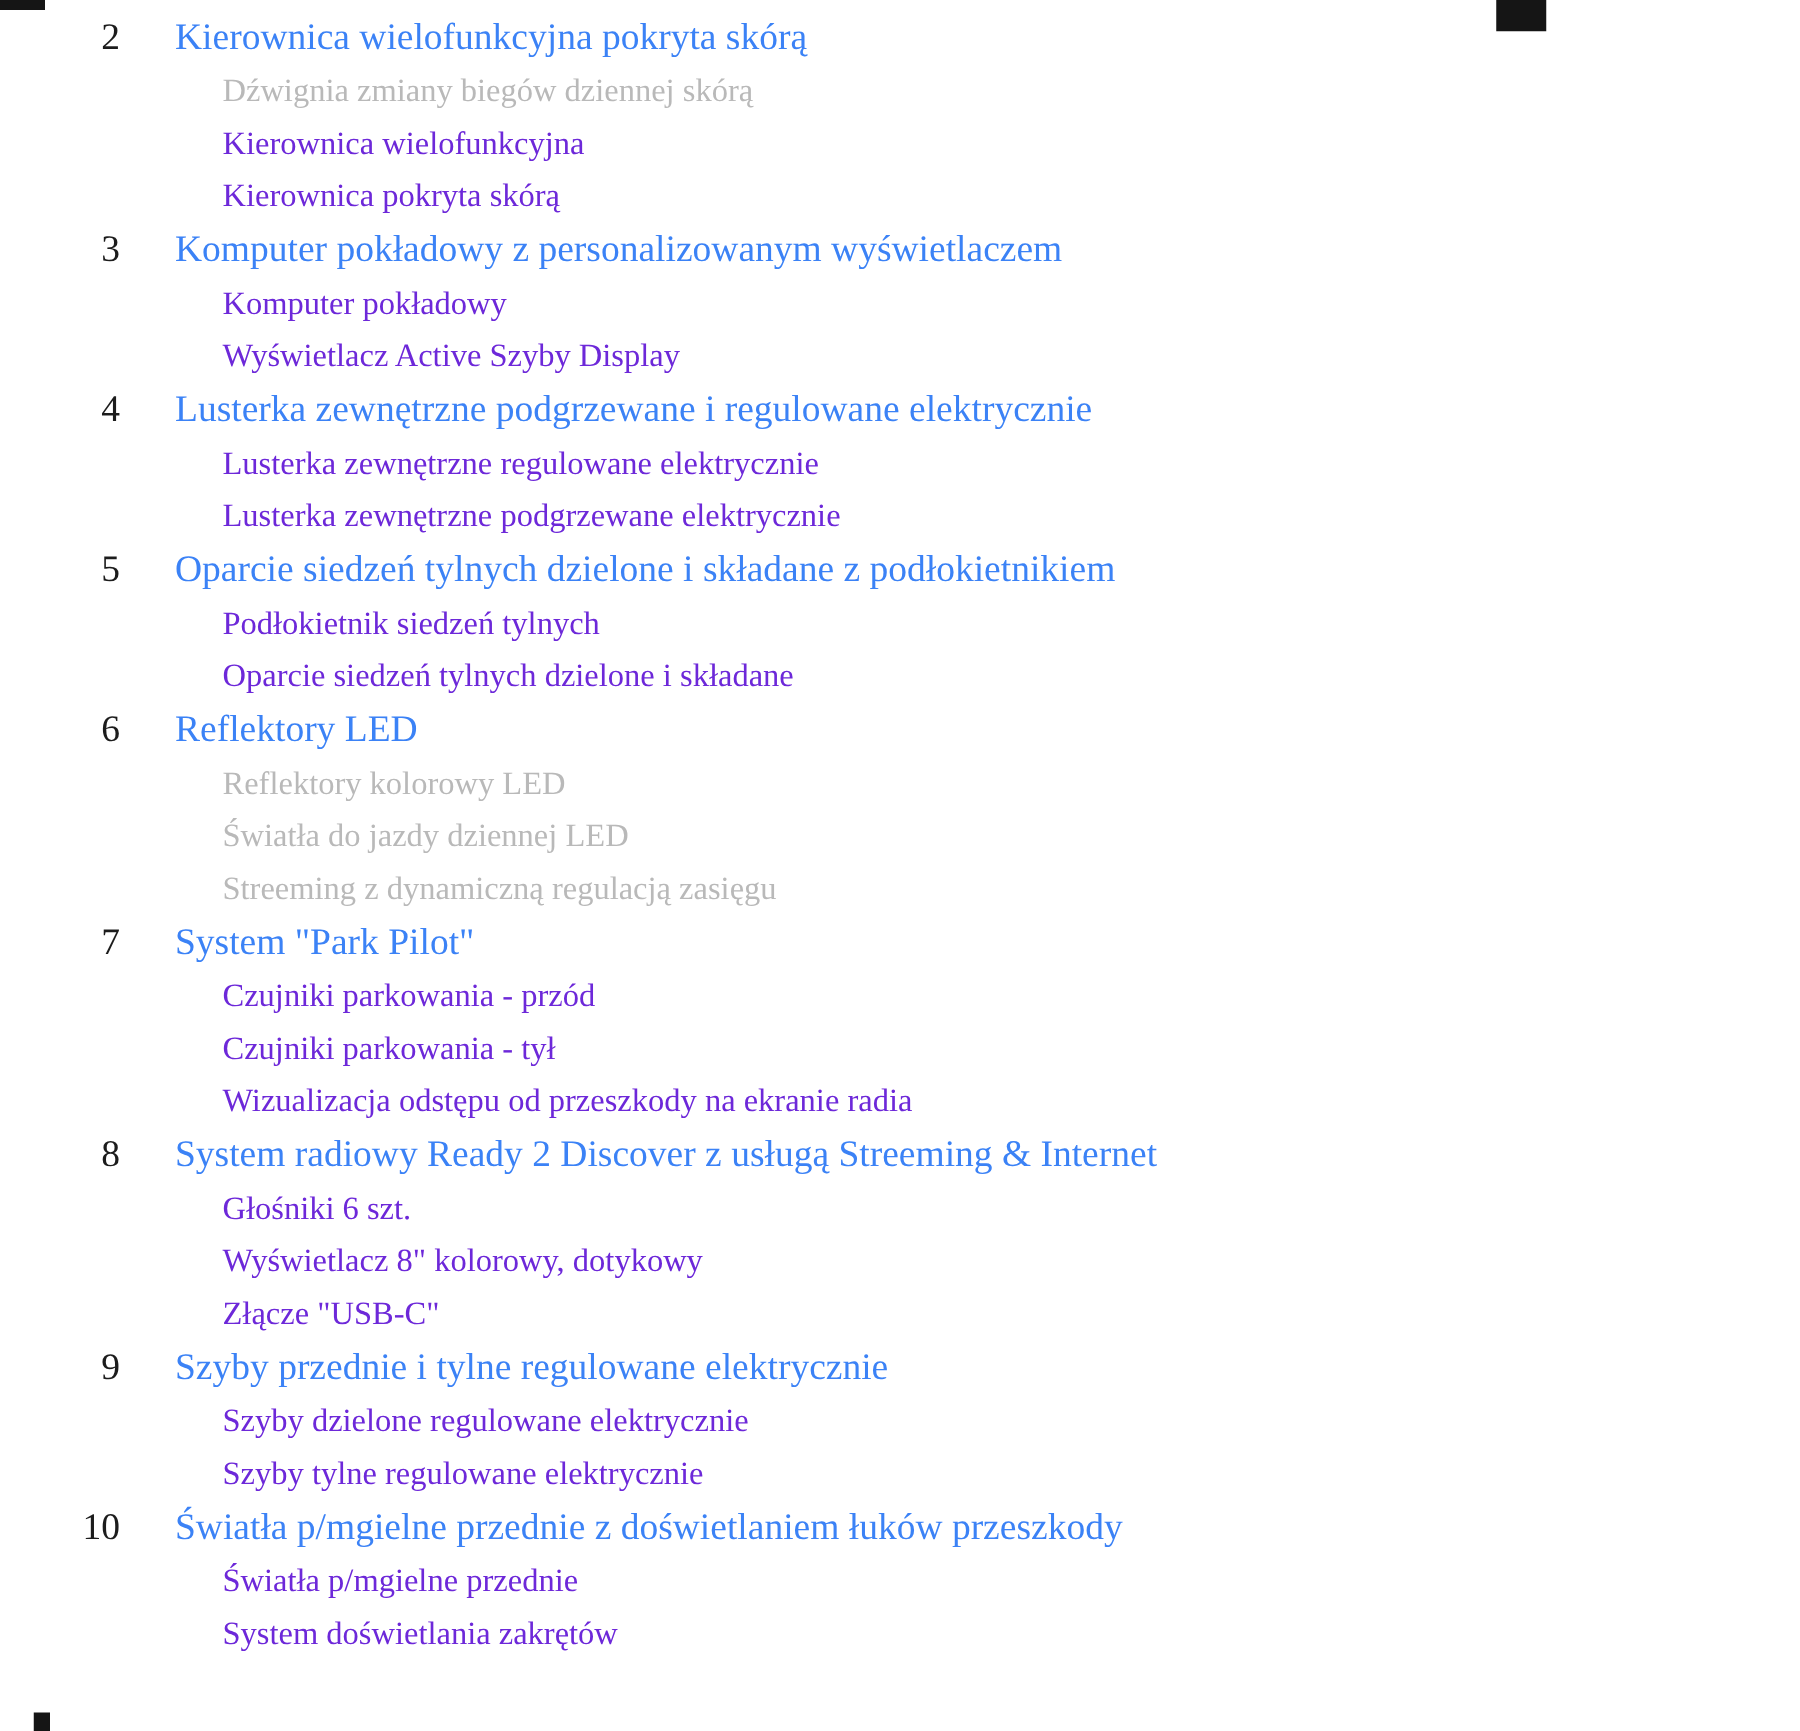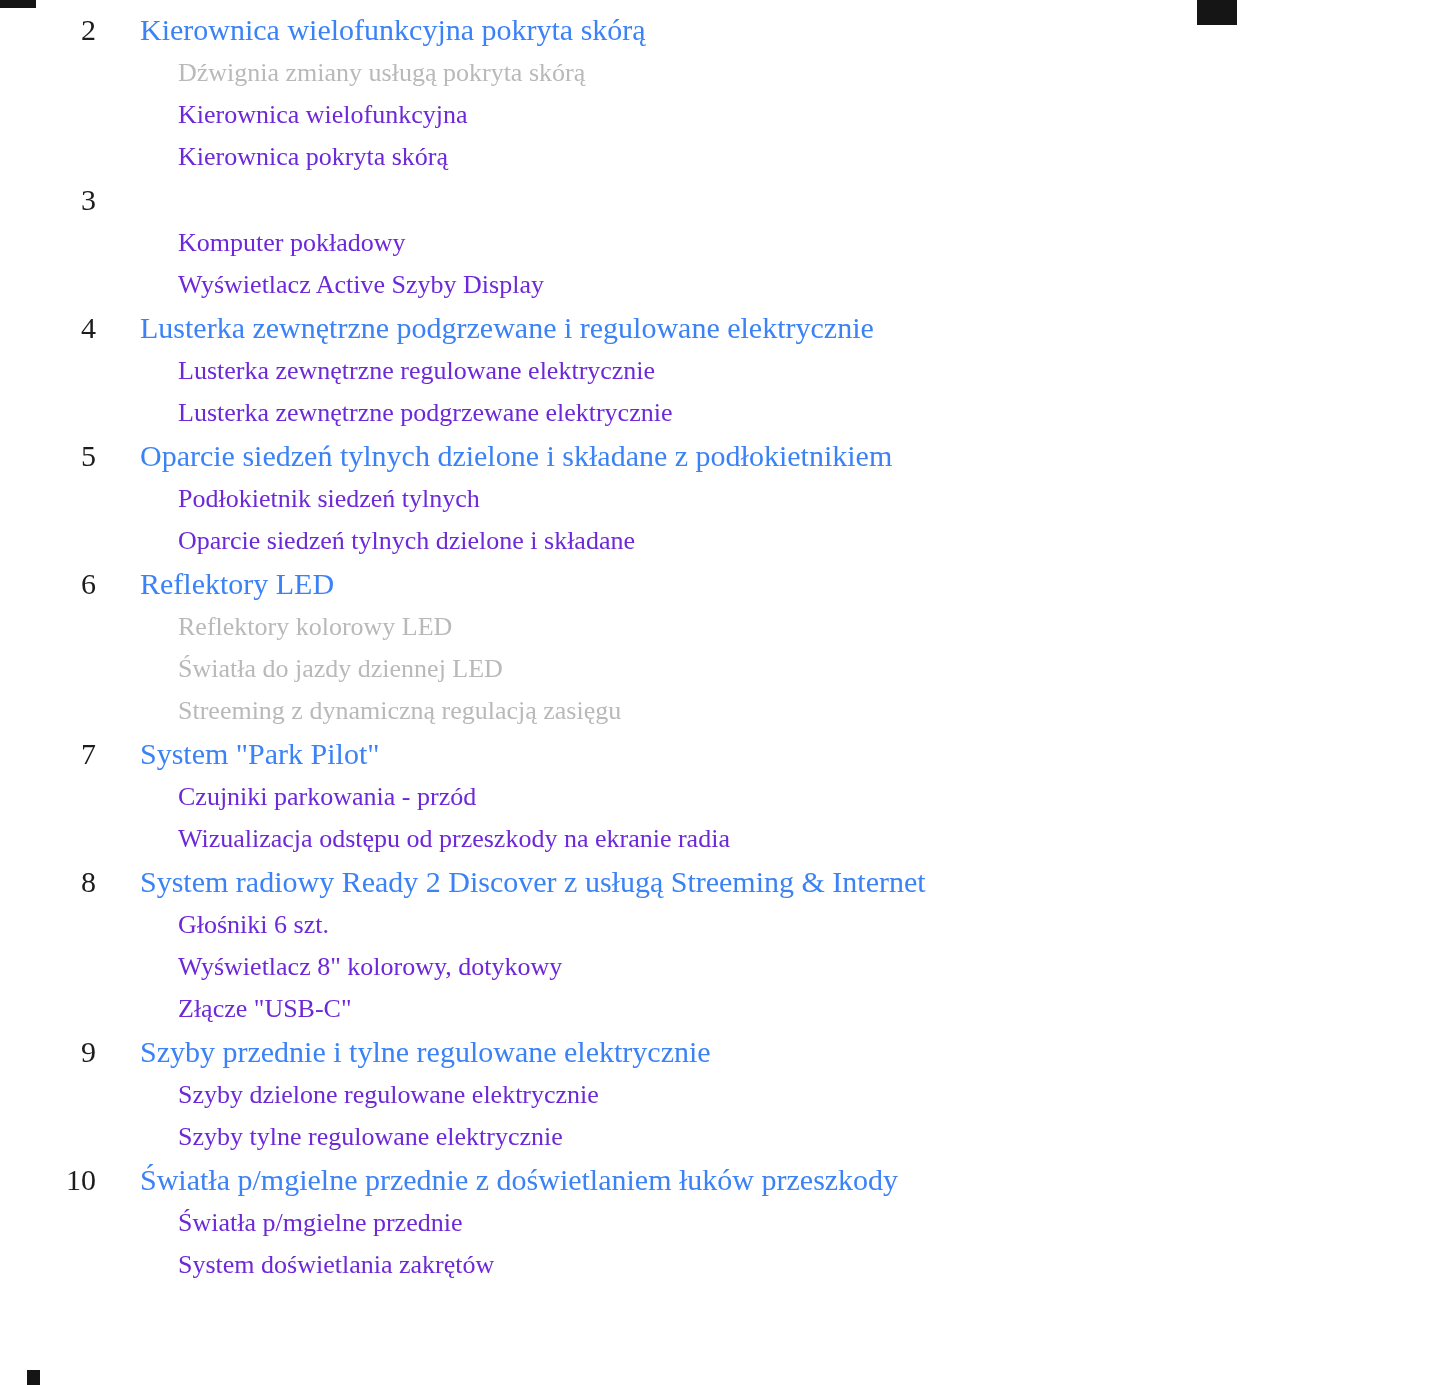--- a/index.html
+++ b/index.html
@@ -62,27 +62,28 @@
   <div class="artifact artifact-top-left"></div>
   <div class="artifact artifact-top-right"></div>
   <div class="artifact artifact-bottom-left"></div>
 
   <div class="list" id="equipment-list">
       <div class="item">
         <div class="item-head">
           <span class="num">2</span>
           <span class="title">Kierownica wielofunkcyjna pokryta skórą</span>
         </div>
-        <div class="sub muted">Dźwignia zmiany usługą pokryta skórą</div>
+        <div class="sub muted">Dźwignia zmiany biegów dziennej skórą</div>
         <div class="sub">Kierownica wielofunkcyjna</div>
         <div class="sub">Kierownica pokryta skórą</div>
       </div>
       <div class="item">
         <div class="item-head">
           <span class="num">3</span>
+          <span class="title">Komputer pokładowy z personalizowanym wyświetlaczem</span>
         </div>
         <div class="sub">Komputer pokładowy</div>
         <div class="sub">Wyświetlacz Active Szyby Display</div>
       </div>
       <div class="item">
         <div class="item-head">
           <span class="num">4</span>
           <span class="title">Lusterka zewnętrzne podgrzewane i regulowane elektrycznie</span>
         </div>
         <div class="sub">Lusterka zewnętrzne regulowane elektrycznie</div>
@@ -104,20 +105,21 @@
         <div class="sub muted">Reflektory kolorowy LED</div>
         <div class="sub muted">Światła do jazdy dziennej LED</div>
         <div class="sub muted">Streeming z dynamiczną regulacją zasięgu</div>
       </div>
       <div class="item">
         <div class="item-head">
           <span class="num">7</span>
           <span class="title">System "Park Pilot"</span>
         </div>
         <div class="sub">Czujniki parkowania - przód</div>
+        <div class="sub">Czujniki parkowania - tył</div>
         <div class="sub">Wizualizacja odstępu od przeszkody na ekranie radia</div>
       </div>
       <div class="item">
         <div class="item-head">
           <span class="num">8</span>
           <span class="title">System radiowy Ready 2 Discover z usługą Streeming &amp; Internet</span>
         </div>
         <div class="sub">Głośniki 6 szt.</div>
         <div class="sub">Wyświetlacz 8" kolorowy, dotykowy</div>
         <div class="sub">Złącze "USB-C"</div>

